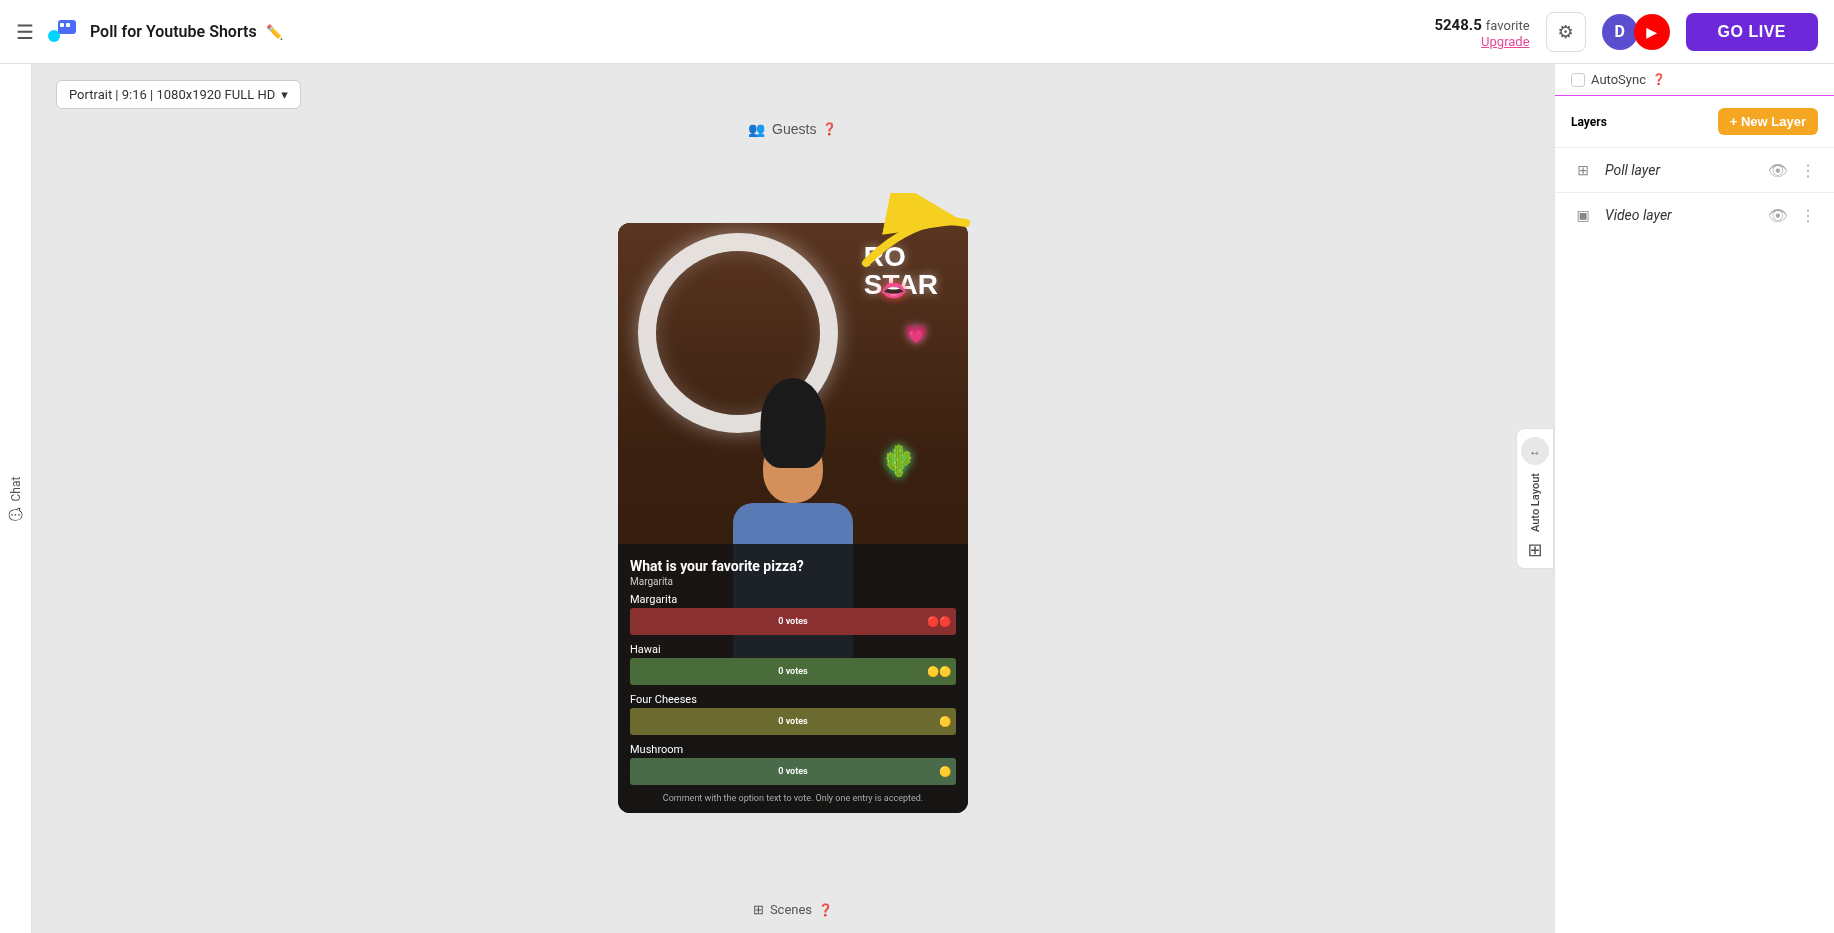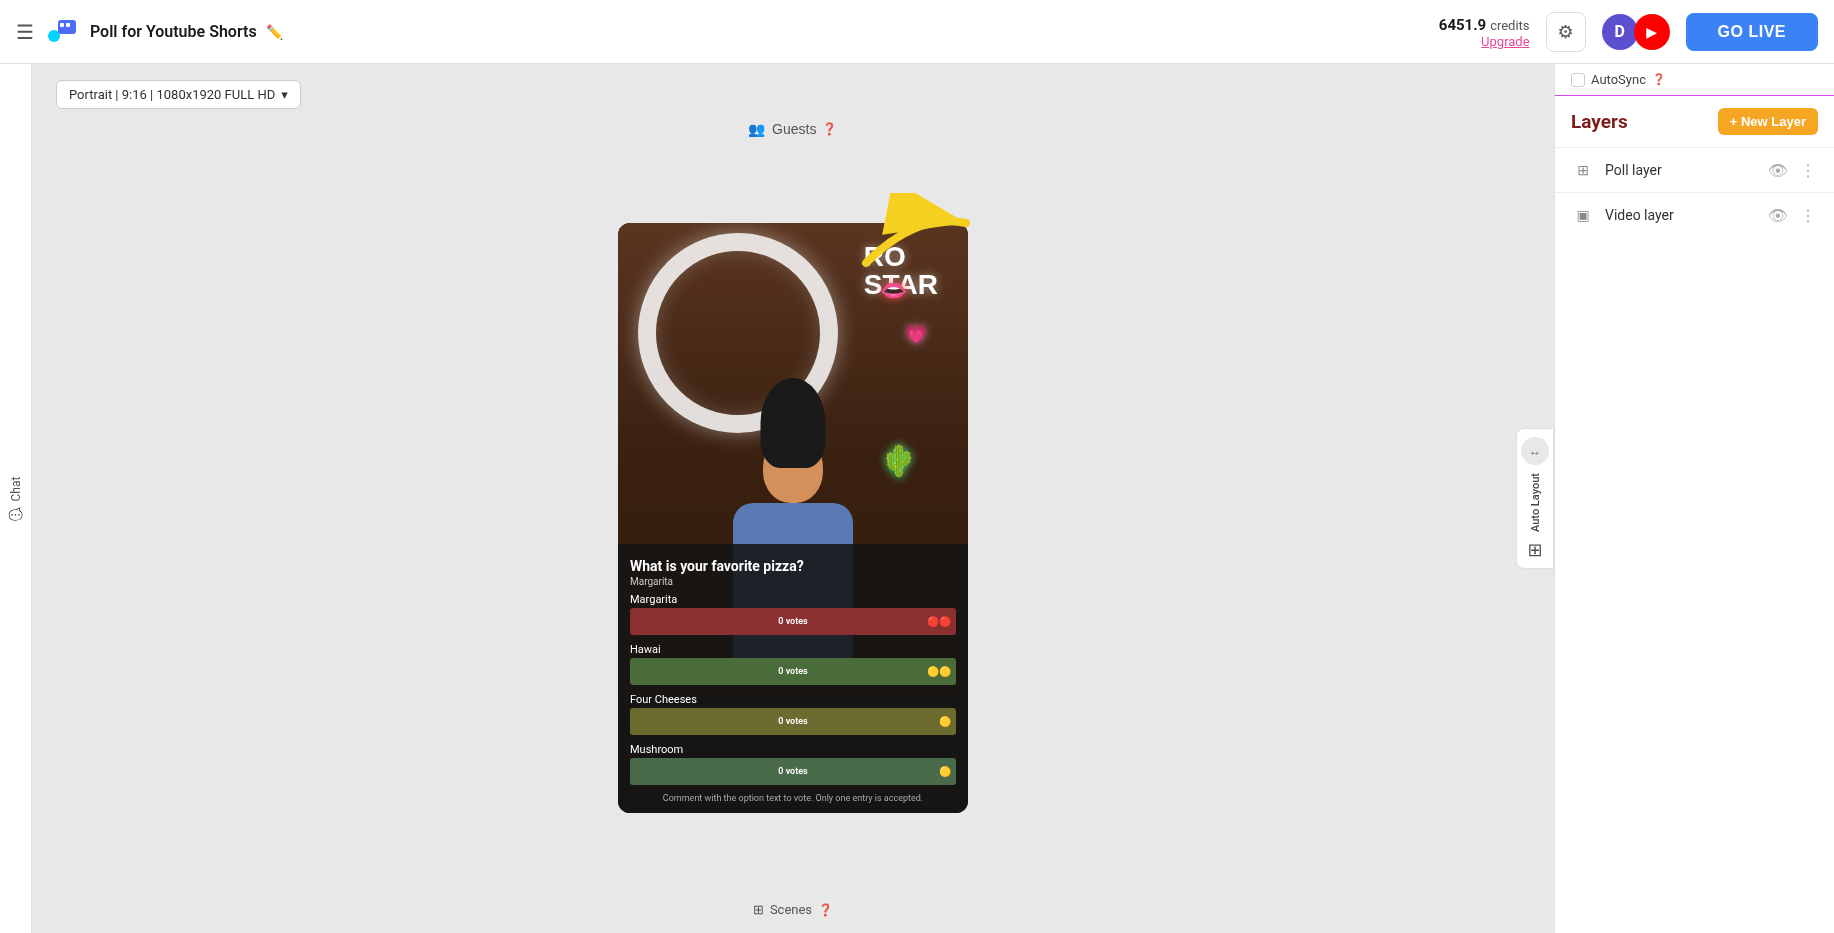--- a/index.html
+++ b/index.html
@@ -110,21 +110,21 @@
       border-radius: 50%;
       background: #ff0000;
       color: #fff;
       font-size: 14px;
       display: flex;
       align-items: center;
       justify-content: center;
       margin-left: -8px;
     }
     .go-live-btn {
-      background: #3b82f6;
+      background: #6d28d9;
       color: #fff;
       font-weight: 700;
       font-size: 16px;
       border: none;
       border-radius: 8px;
       padding: 10px 32px;
       cursor: pointer;
       letter-spacing: 0.5px;
     }
 
@@ -398,23 +398,23 @@
     }
 
     .layers-header {
       display: flex;
       align-items: center;
       justify-content: space-between;
       padding: 12px 16px;
     }
 
     .layers-title {
-      font-size: 19px;
+      font-size: 12px;
       font-weight: 700;
-      color: #7f1d1d;
+      color: #000000;
     }
 
     .new-layer-btn {
       background: #f5a623;
       color: #fff;
       border: none;
       border-radius: 6px;
       padding: 6px 12px;
       font-size: 13px;
       font-weight: 600;
@@ -441,20 +441,21 @@
       justify-content: center;
       color: #888;
       font-size: 14px;
       flex-shrink: 0;
     }
 
     .layer-name {
       flex: 1;
       font-size: 14px;
       color: #333;
+      font-style: italic;
     }
 
     .layer-actions {
       display: flex;
       align-items: center;
       gap: 8px;
     }
 
     .layer-action-btn {
       background: none;
@@ -578,22 +579,22 @@
       <rect x="14" y="6" width="18" height="14" rx="3" fill="#4a6cf7"></rect>
       <rect x="16" y="9" width="4" height="4" rx="1" fill="#fff"></rect>
       <rect x="22" y="9" width="4" height="4" rx="1" fill="#fff"></rect>
     </svg>
     <span class="app-title">Poll for Youtube Shorts</span>
     <span class="edit-icon">✏️</span>
   </div>
   <div class="header-right">
     <div class="credits-block">
       <span>
-        <span class="credits-amount">6451.9</span>
-        <span class="credits-label"> <span>credits</span></span>
+        <span class="credits-amount">5248.5</span>
+        <span class="credits-label"> <span>favorite</span></span>
       </span>
       <a class="upgrade-link">Upgrade</a>
     </div>
     <button class="gear-btn">⚙</button>
     <div class="avatar-group">
       <div class="avatar-d">D</div>
       <div class="avatar-yt">▶</div>
     </div>
     <button class="go-live-btn">GO LIVE</button>
   </div>

